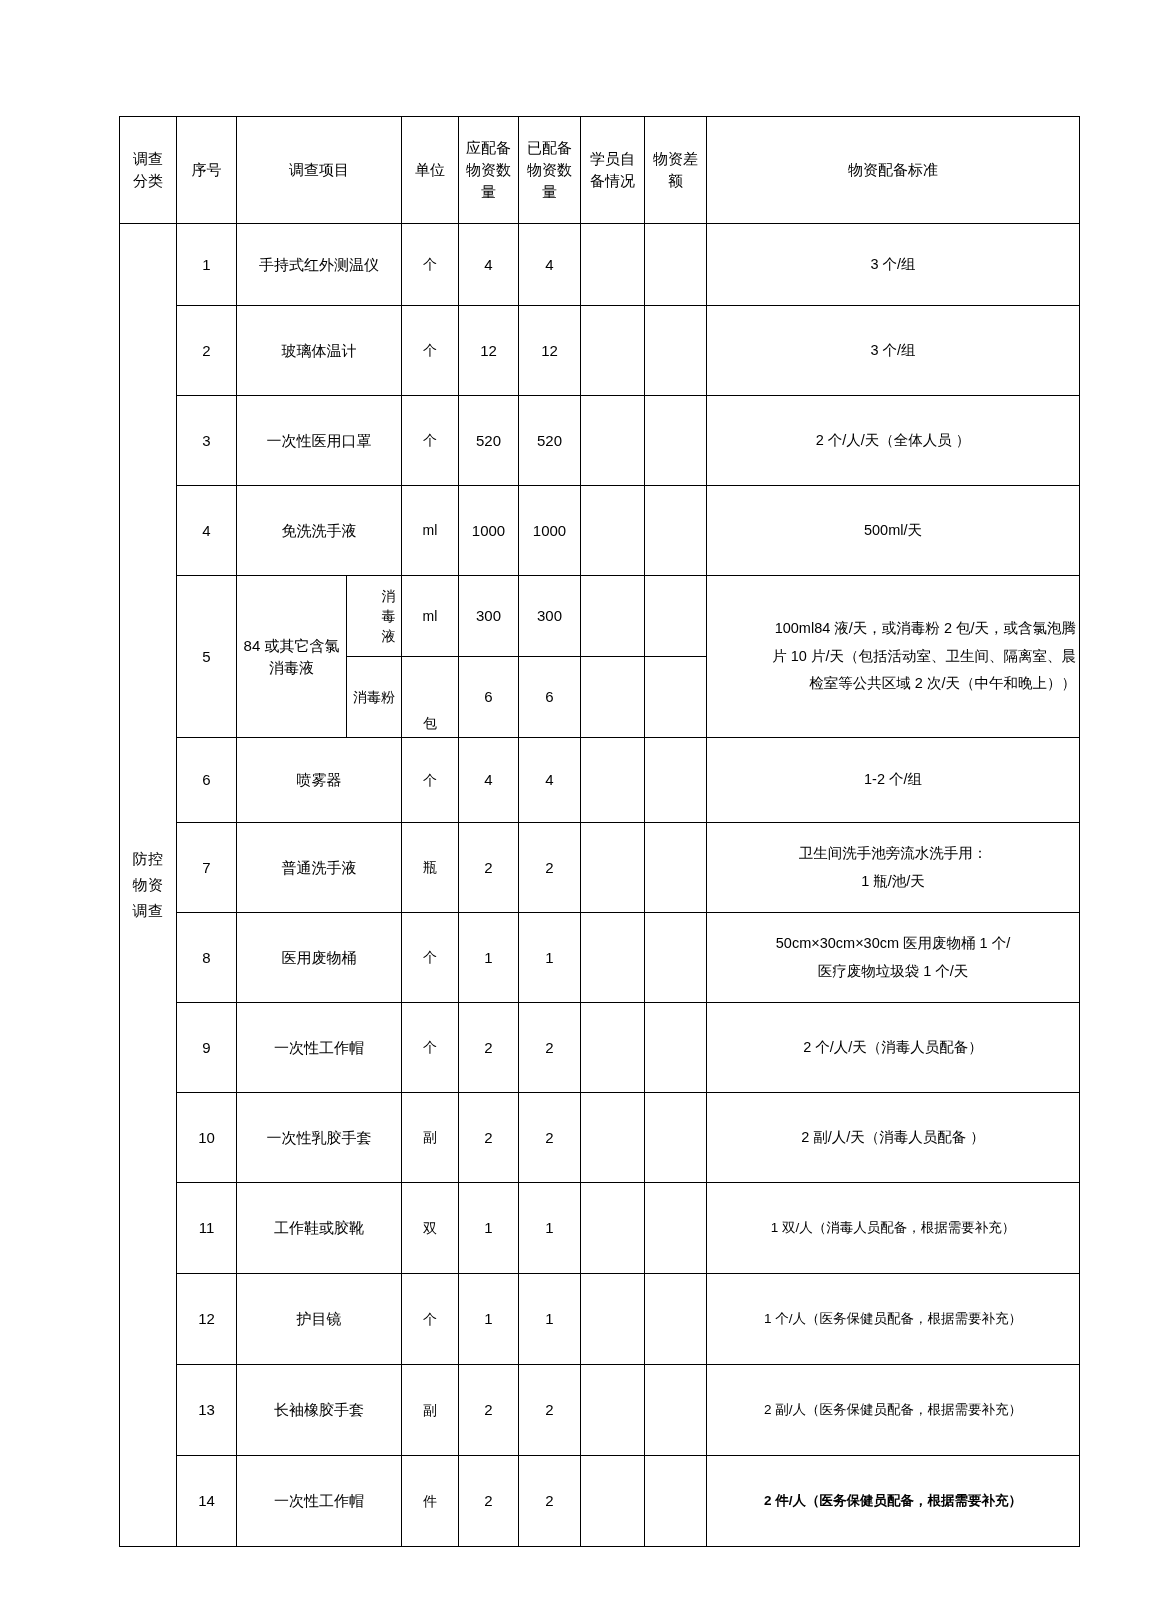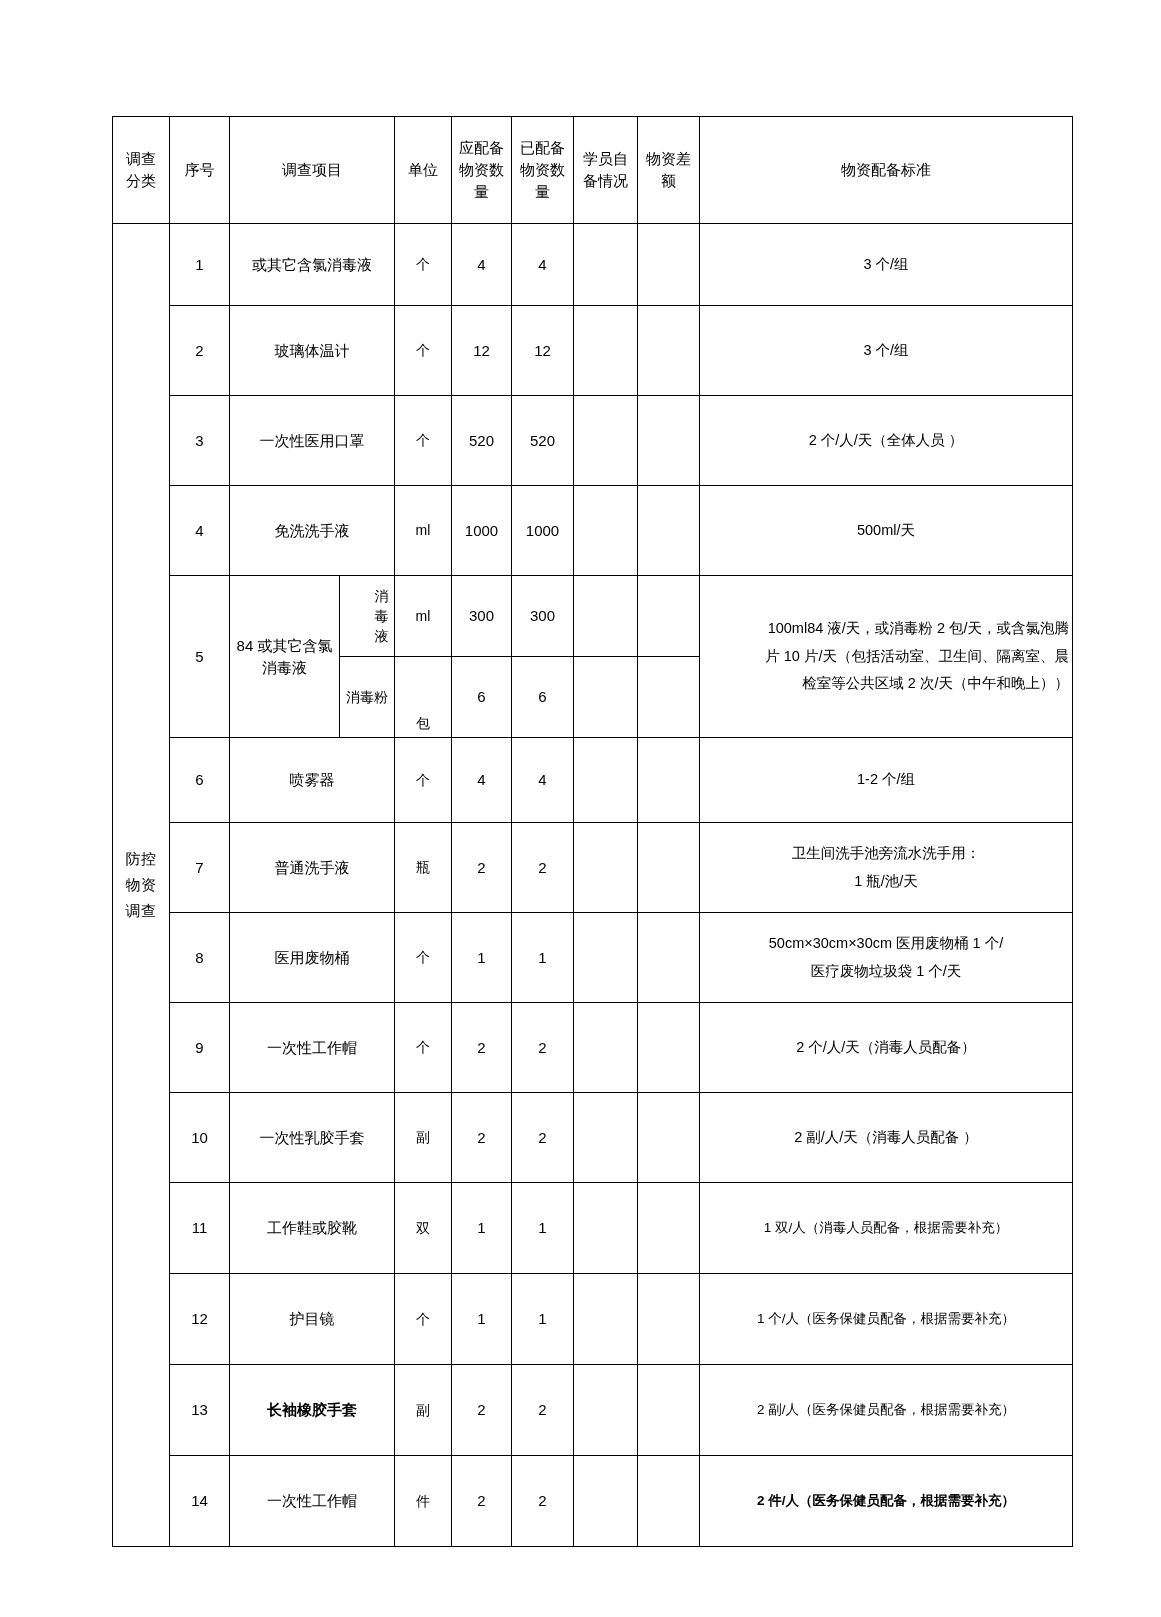--- a/index.html
+++ b/index.html
@@ -17,21 +17,21 @@
   }
   .page {
     position: absolute;
     left: 0; top: 0;
     width: 1161px;
     height: 1617px;
     box-sizing: border-box;
   }
   .table-wrap {
     position: absolute;
-    left: 112px;
+    left: 119px;
     top: 116px;
     width: 960px;
   }
   table.survey {
     border-collapse: collapse;
     width: 960px;
     table-layout: fixed;
     font-size: 15px;
     line-height: 1.45;
   }
@@ -125,21 +125,21 @@
           <td class="hdr">物资配备标准</td>
         </tr>
 
         <tr>
           <td class="cat-cell" rowspan="17">
             <div>防控</div>
             <div>物资</div>
             <div>调查</div>
           </td>
           <td class="num-cell">1</td>
-          <td class="item-cell" colspan="2" style="height:73px;">或其它含氯消毒液</td>
+          <td class="item-cell" colspan="2" style="height:73px;">手持式红外测温仪</td>
           <td class="unit-cell">个</td>
           <td class="num-cell">4</td>
           <td class="num-cell">4</td>
           <td class="num-cell"></td>
           <td class="num-cell"></td>
           <td class="std-cell">3 个/组</td>
         </tr>
 
         <tr>
           <td class="num-cell">2</td>
@@ -277,21 +277,21 @@
           <td class="unit-cell">个</td>
           <td class="num-cell">1</td>
           <td class="num-cell">1</td>
           <td class="num-cell"></td>
           <td class="num-cell"></td>
           <td class="std-cell" style="font-size:13.5px;">1 个/人（医务保健员配备，根据需要补充）</td>
         </tr>
 
         <tr>
           <td class="num-cell">13</td>
-          <td class="item-cell" colspan="2" style="height:82px;font-weight:bold;">长袖橡胶手套</td>
+          <td class="item-cell" colspan="2" style="height:82px;">长袖橡胶手套</td>
           <td class="unit-cell">副</td>
           <td class="num-cell">2</td>
           <td class="num-cell">2</td>
           <td class="num-cell"></td>
           <td class="num-cell"></td>
           <td class="std-cell" style="font-size:13.5px;">2 副/人（医务保健员配备，根据需要补充）</td>
         </tr>
 
         <tr>
           <td class="num-cell">14</td>

